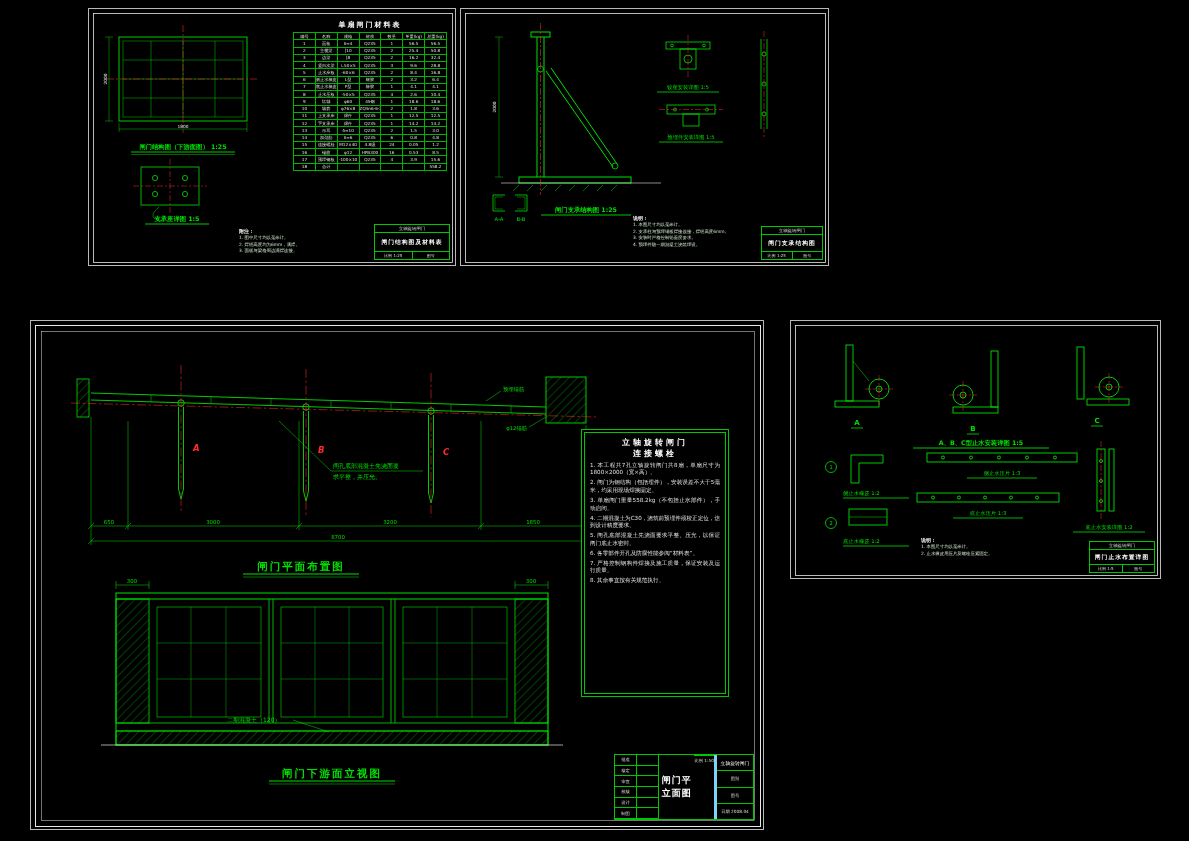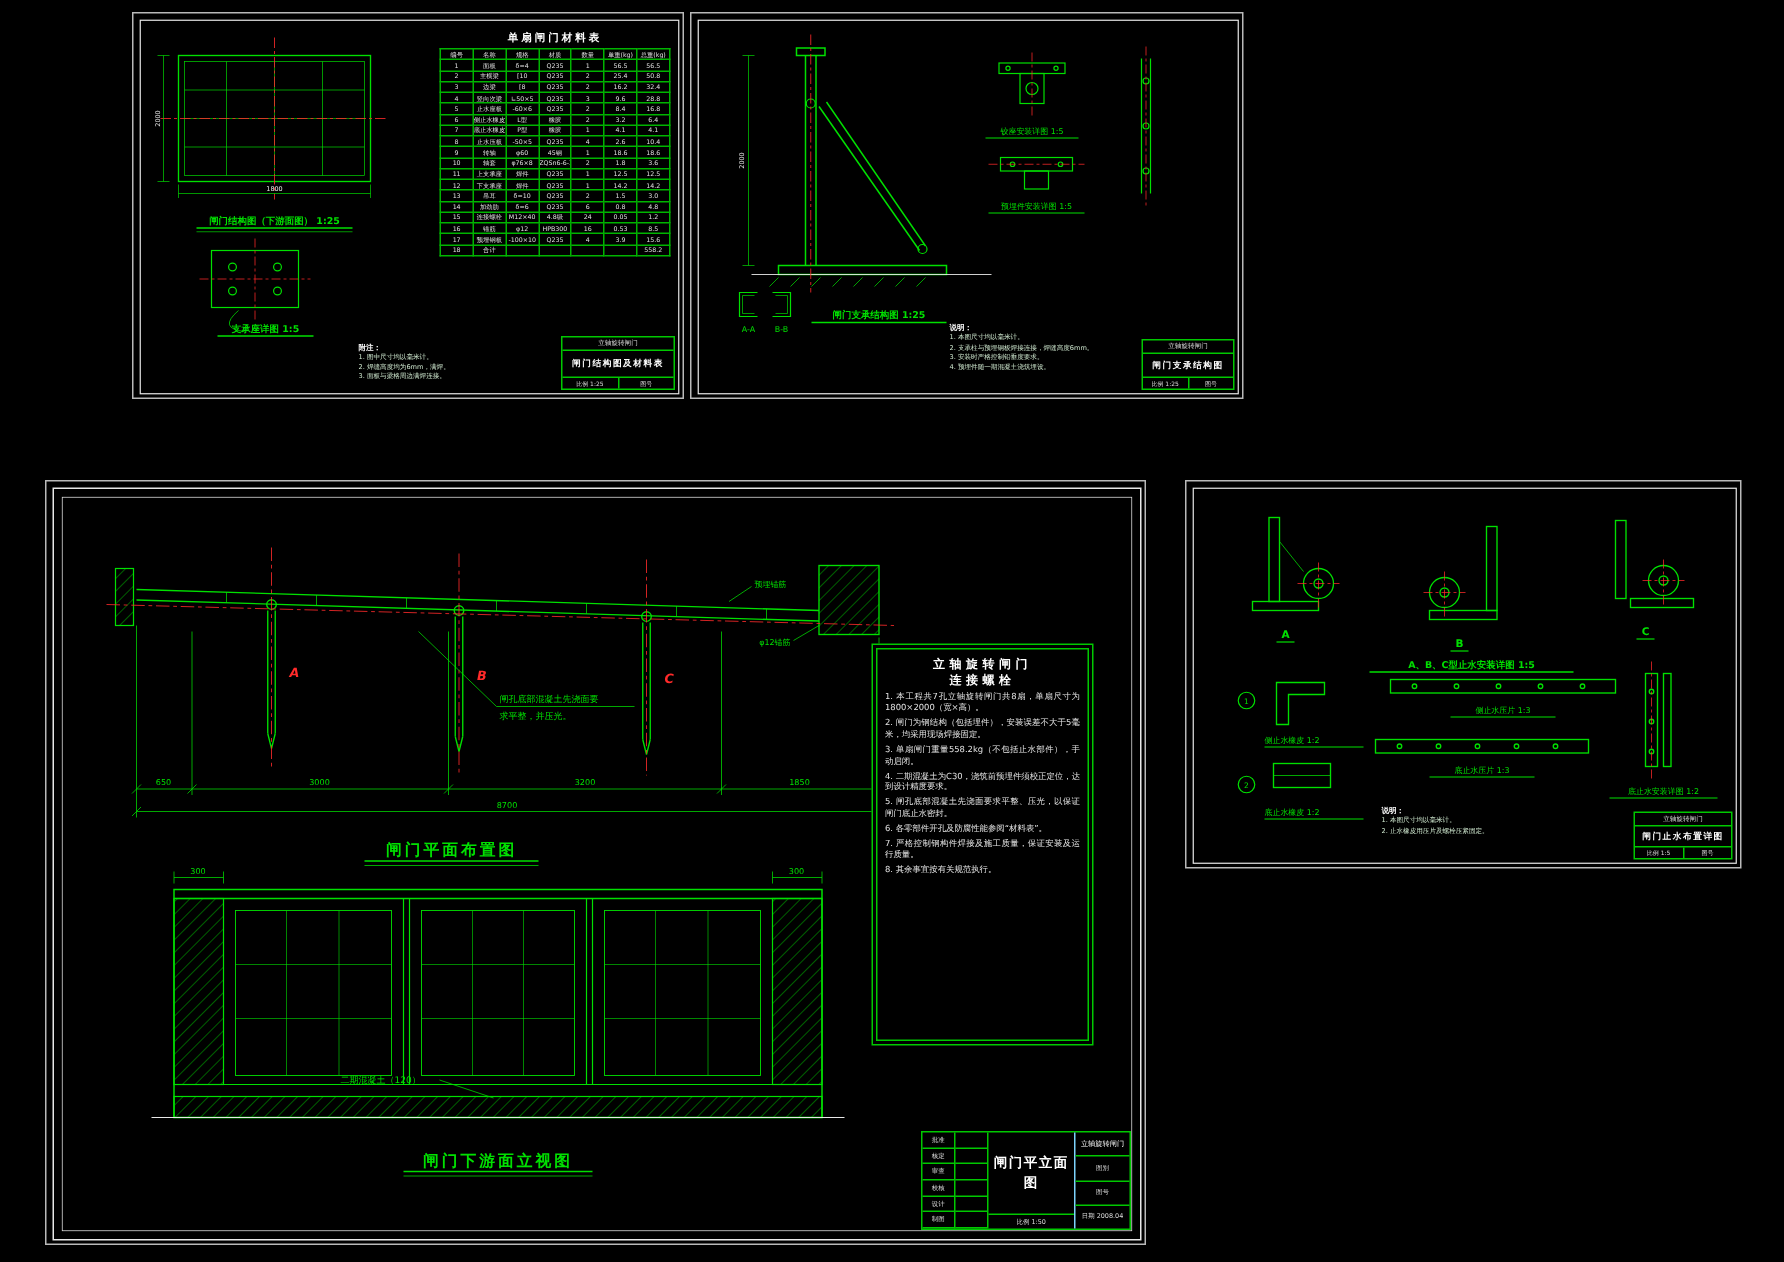--- a/index.html
+++ b/index.html
@@ -48,21 +48,21 @@
   .cnotes h3{color:#fff;font-size:8px;text-align:center;letter-spacing:3px;line-height:1.4;font-weight:bold;}
   .cnotes p{color:#e4e4e4;font-size:5.6px;line-height:1.35;margin-top:2.5px;text-align:justify;}
 
   
   .tbb{position:absolute;display:flex;border:1px solid #00c800;color:#ddd;background:#000;}
   .tbb-left{width:44px;display:flex;flex-direction:column;border-right:1px solid #00c800;}
   .tbb-left .cell{flex:1;display:flex;}
   .tbb-left .cell span{flex:1;border-bottom:0.5px solid #00c800;border-right:0.5px solid #00c800;
      font-size:4.3px;display:flex;align-items:center;justify-content:center;}
   .tbb-left .cell span:last-child{border-right:none;}
-  .tbb-mid{width:58px;display:flex;flex-direction:column;border-right:1px solid #7dd3fc;}
+  .tbb-mid{width:58px;display:flex;flex-direction:row;border-right:3px solid #7dd3fc;}
   .tbb-name{flex:1;display:flex;align-items:center;justify-content:center;color:#fff;font-size:9px;
      font-weight:bold;letter-spacing:1px;text-align:center;}
   .tbb-scale{border-top:0.5px solid #00c800;font-size:4.3px;text-align:center;padding:1.5px 0;}
   .tbb-right{flex:1;display:flex;flex-direction:column;}
   .tbb-right div{flex:1;border-bottom:0.5px solid #00c800;font-size:4.3px;display:flex;
      align-items:center;justify-content:center;}
   .tbb-right div:last-child{border-bottom:none;}
   .tbb-right .proj{font-size:4.8px;color:#fff;}
 </style>
 </head>

